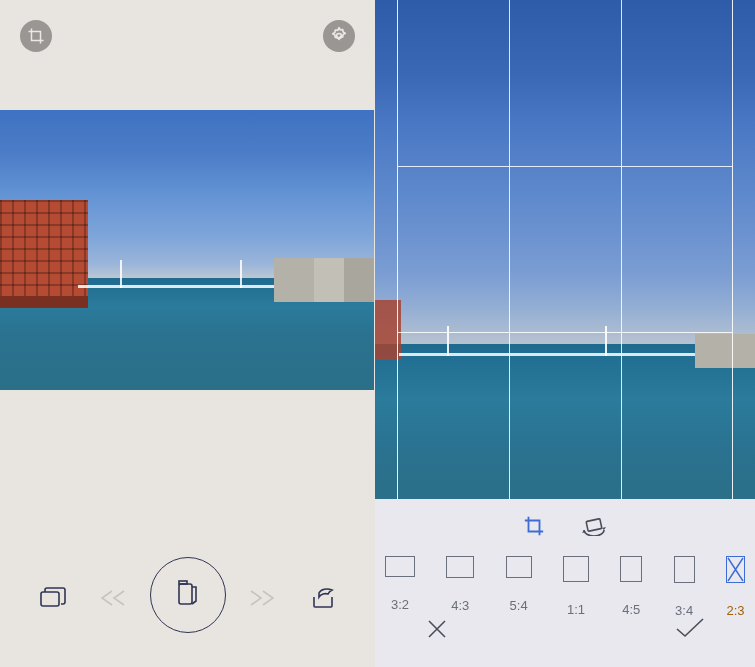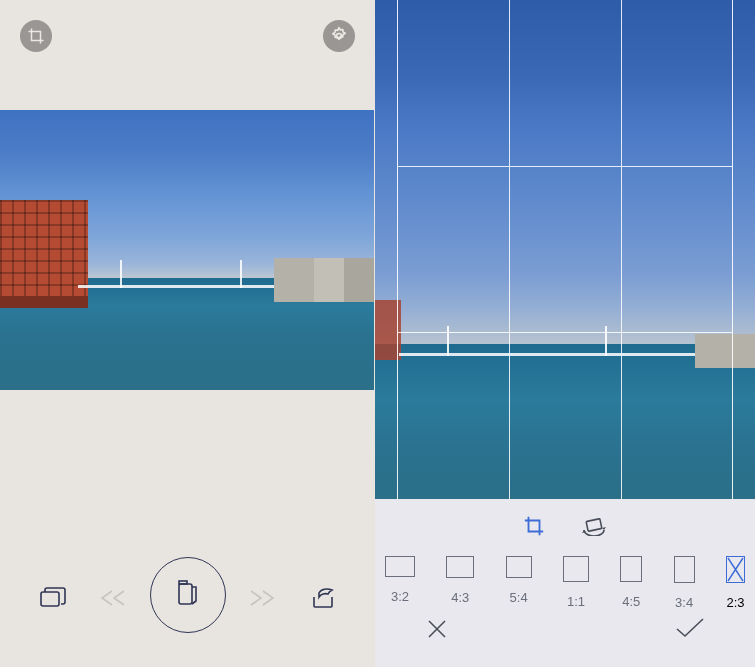--- a/index.html
+++ b/index.html
@@ -65,23 +65,23 @@
   .right .stage .pylon{position:absolute;top:326px;width:2px;height:30px;background:rgba(255,255,255,.9);}
   .right .stage .pylon.p1{left:72px;}
   .right .stage .pylon.p2{left:230px;}
   .crop-overlay{position:absolute;top:0;left:22px;right:22px;height:499px;border-left:1px solid rgba(255,255,255,.9);border-right:1px solid rgba(255,255,255,.9);}
   .crop-overlay .hline,.crop-overlay .vline{position:absolute;background:rgba(255,255,255,.85);}
   .crop-overlay .hline{left:0;right:0;height:1px;}
   .crop-overlay .vline{top:0;bottom:0;width:1px;}
   .right .toolrow{position:absolute;top:506px;left:0;right:0;height:44px;display:flex;justify-content:center;gap:36px;align-items:center;}
   .right .toolrow .tbtn{cursor:pointer;}
   .right .ratios{position:absolute;top:556px;left:0;right:0;display:flex;justify-content:space-between;padding:0 10px;}
-  .ratio{display:flex;flex-direction:column;align-items:center;gap:12px;cursor:pointer;color:#6b6f7b;}
+  .ratio{display:flex;flex-direction:column;align-items:center;gap:20px;cursor:pointer;color:#6b6f7b;}
   .ratio .shape{border:1.5px solid #6b6f7b;}
-  .ratio.selected{color:#000000;}
+  .ratio.selected{color:#a16207;}
   .ratio.selected .shape{border-color:#3e6cd6;}
   .ratio .lbl{font-size:13px;}
   .right .confirmrow{position:absolute;bottom:10px;left:0;right:0;height:40px;}
   .right .confirmrow .cbtn{position:absolute;top:0;cursor:pointer;}
 </style>
 </head>
 <body>
 
 <div class="app">
 

